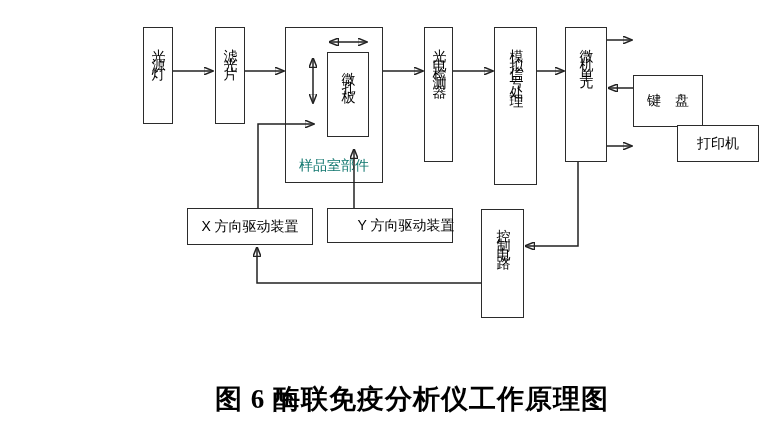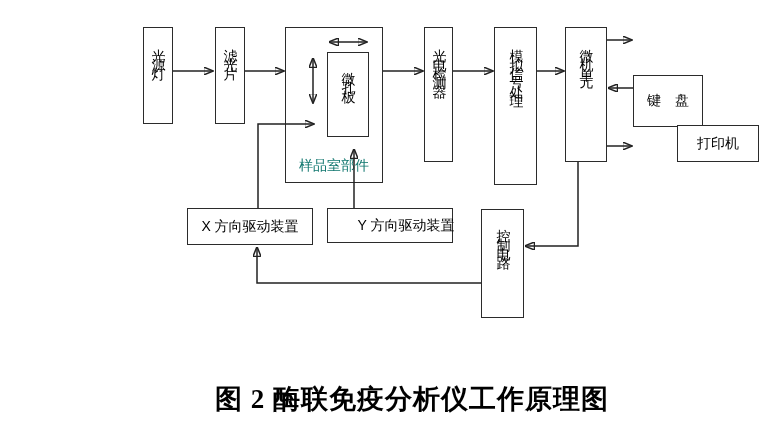--- a/index.html
+++ b/index.html
@@ -122,15 +122,15 @@
     <path d="M633,88 H608" marker-end="url(#ah)"></path>
     <path d="M607,146 H632" marker-end="url(#ah)"></path>
     <path d="M578,162 V246 H525" marker-end="url(#ah)"></path>
     <path d="M481,283 H257 V247" marker-end="url(#ah)"></path>
     <path d="M258,208 V124 H314" marker-end="url(#ah)"></path>
     <path d="M354,208 V149" marker-end="url(#ah)"></path>
     <path d="M329,42 H367" marker-start="url(#ah)" marker-end="url(#ah)"></path>
     <path d="M313,58 V103" marker-start="url(#ah)" marker-end="url(#ah)"></path>
   </svg>
 
-  <div class="caption">图 2 酶联免疫分析仪工作原理图</div>
+  <div class="caption">图 6 酶联免疫分析仪工作原理图</div>
 
 </div>
 
 </body></html>

